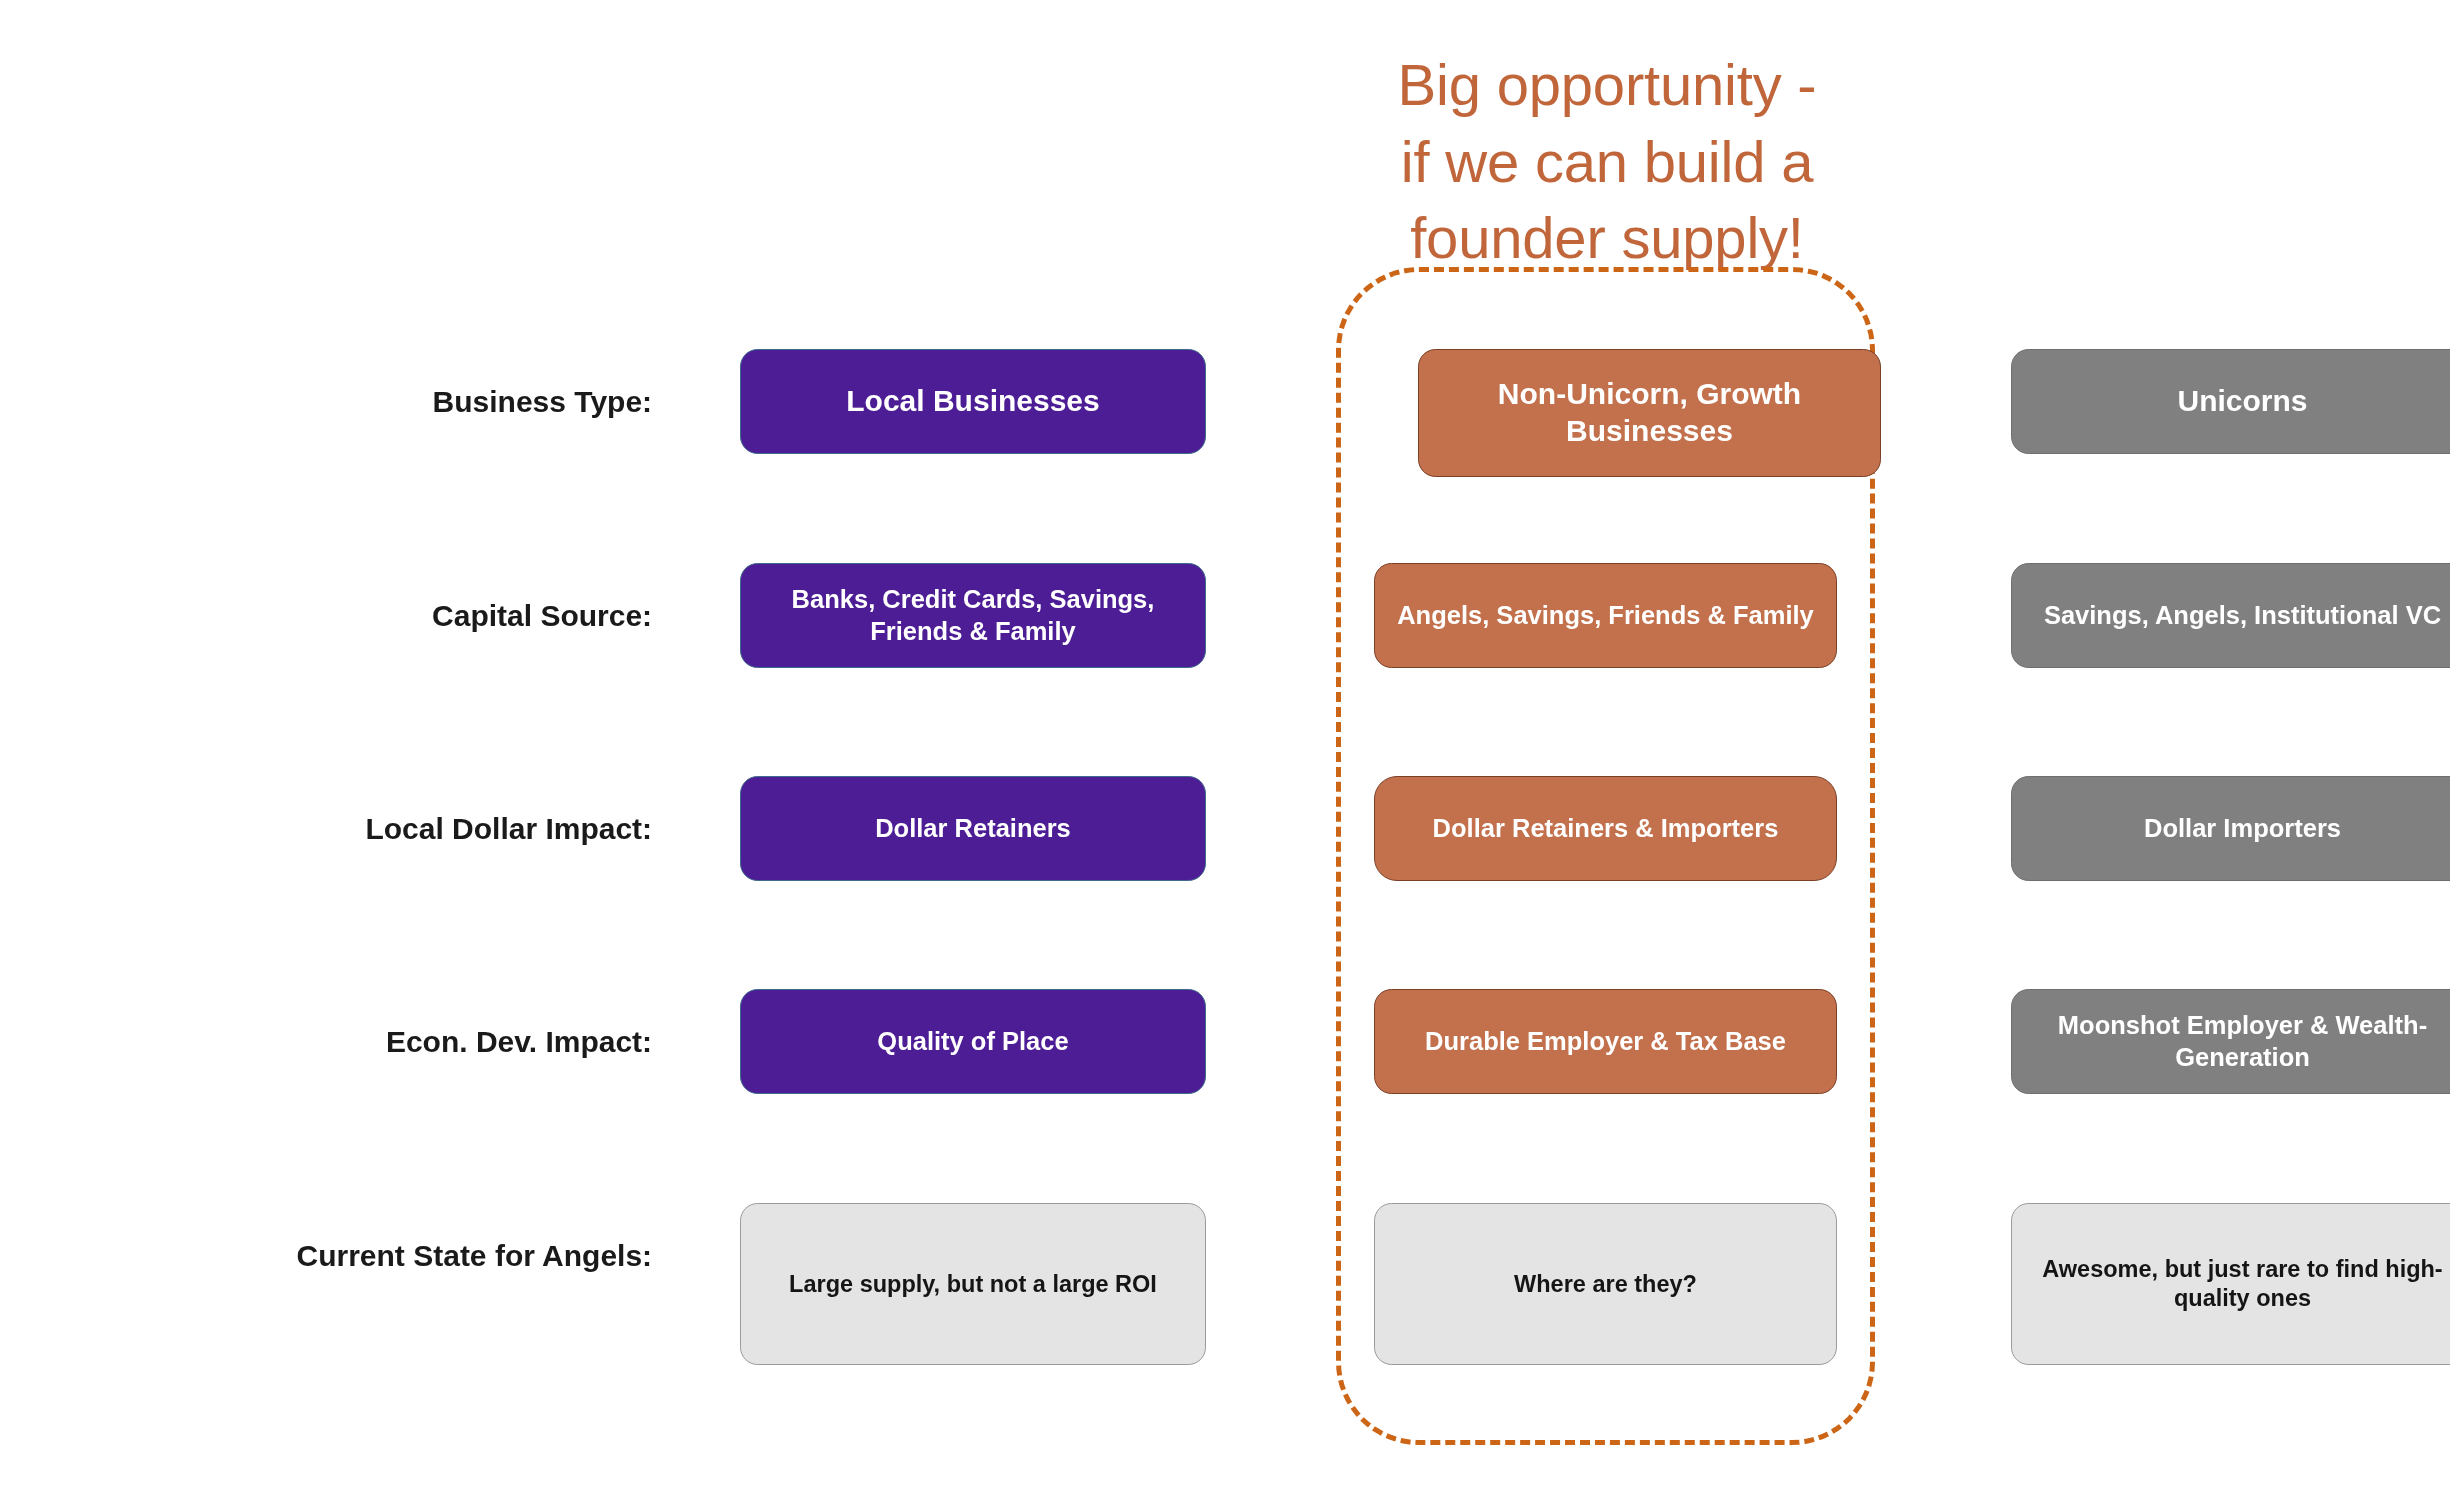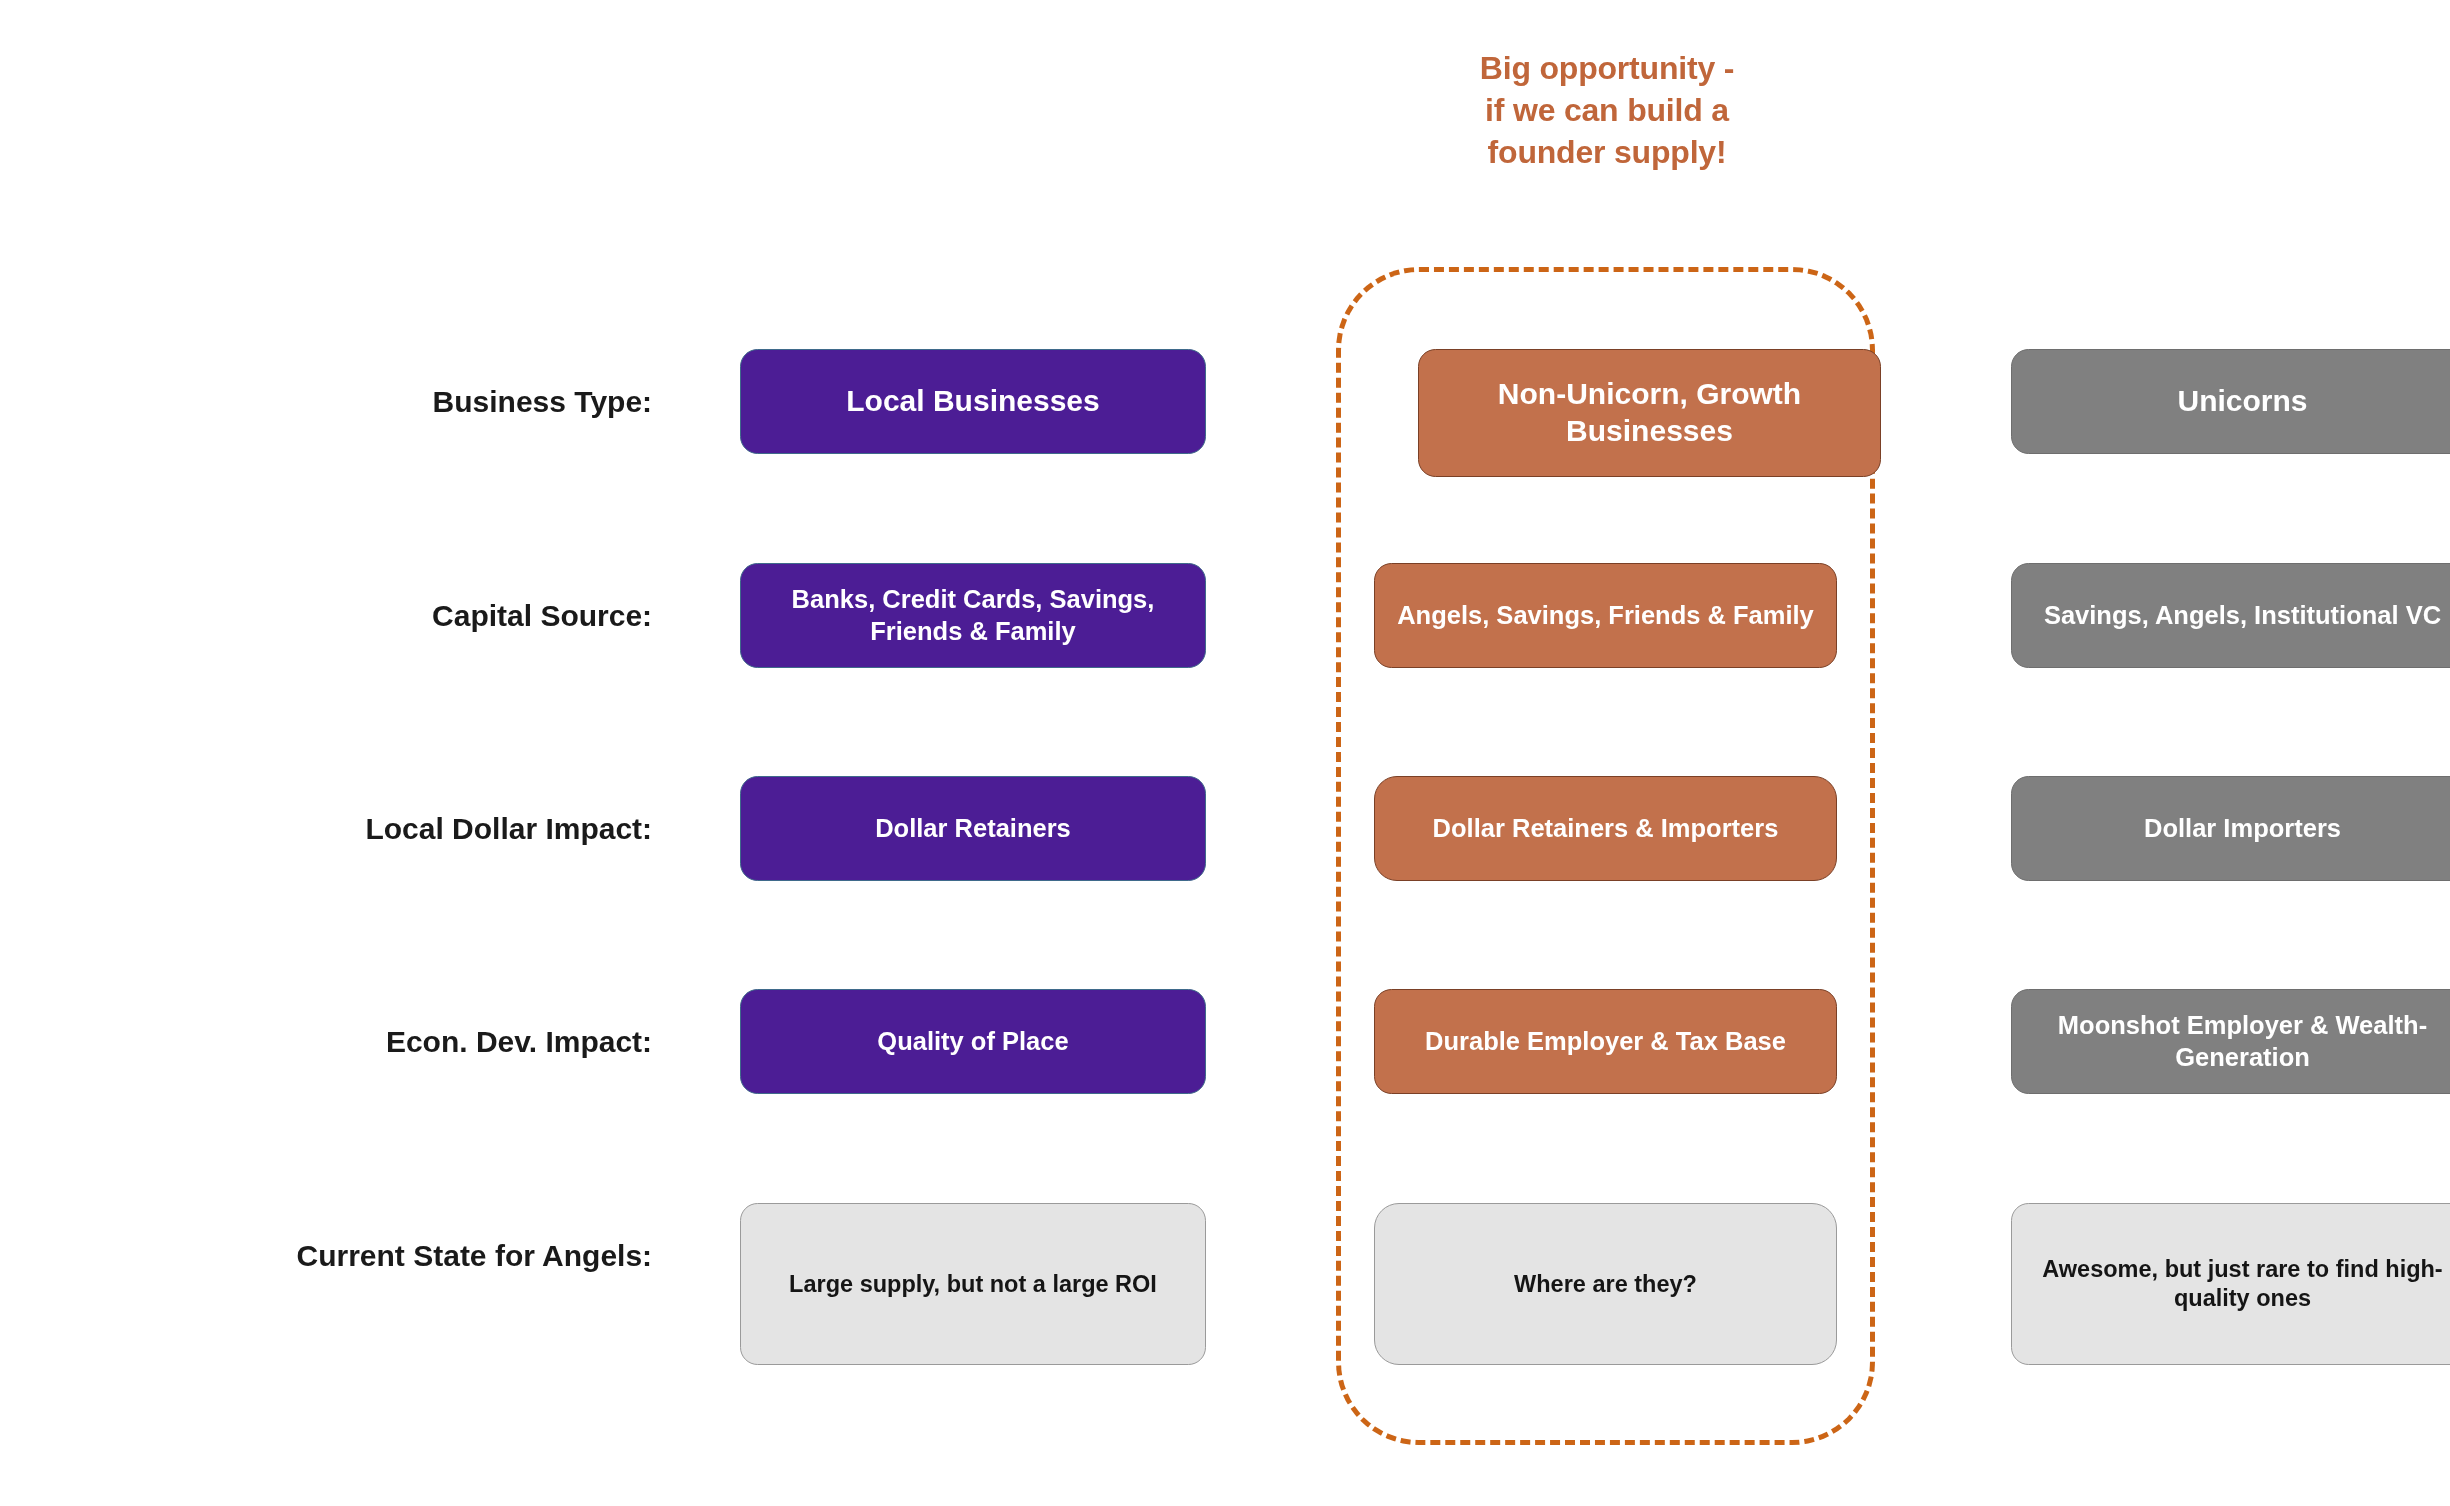--- a/index.html
+++ b/index.html
@@ -20,22 +20,22 @@
   }
 
   
   #headline {
     position: absolute;
     left: 1352px;
     top: 47px;
     width: 510px;
     text-align: center;
     color: #C0663A;
-    font-size: 32px;
-    font-weight: bold;
+    font-size: 58px;
+    font-weight: normal;
     line-height: 1.32;
     letter-spacing: -0.2px;
   }
   #headline .hl-line { display: block; }
 
   
   #highlight-box {
     position: absolute;
     left: 1336px;
     top: 267px;
@@ -150,21 +150,21 @@
   </div>
   <div class="card orange fs-md" style="left:1374px;top:563px;width:463px;height:105px;">
     <span>Angels, Savings, Friends &amp; Family</span>
   </div>
   <div class="card orange fs-md" style="left:1374px;top:776px;width:463px;height:105px;border-radius:23px;">
     <span>Dollar Retainers &amp; Importers</span>
   </div>
   <div class="card orange fs-md" style="left:1374px;top:989px;width:463px;height:105px;">
     <span>Durable Employer &amp; Tax Base</span>
   </div>
-  <div class="card light fs-sm" style="left:1374px;top:1203px;width:463px;height:162px;border-radius:25px;">
+  <div class="card light fs-sm" style="left:1374px;top:1203px;width:463px;height:162px;">
     <span>Where are they?</span>
   </div>
 
   <div class="card gray fs-lg" style="left:2011px;top:349px;width:463px;height:105px;">
     <span>Unicorns</span>
   </div>
   <div class="card gray fs-md" style="left:2011px;top:563px;width:463px;height:105px;">
     <span>Savings, Angels, Institutional VC</span>
   </div>
   <div class="card gray fs-md" style="left:2011px;top:776px;width:463px;height:105px;">

